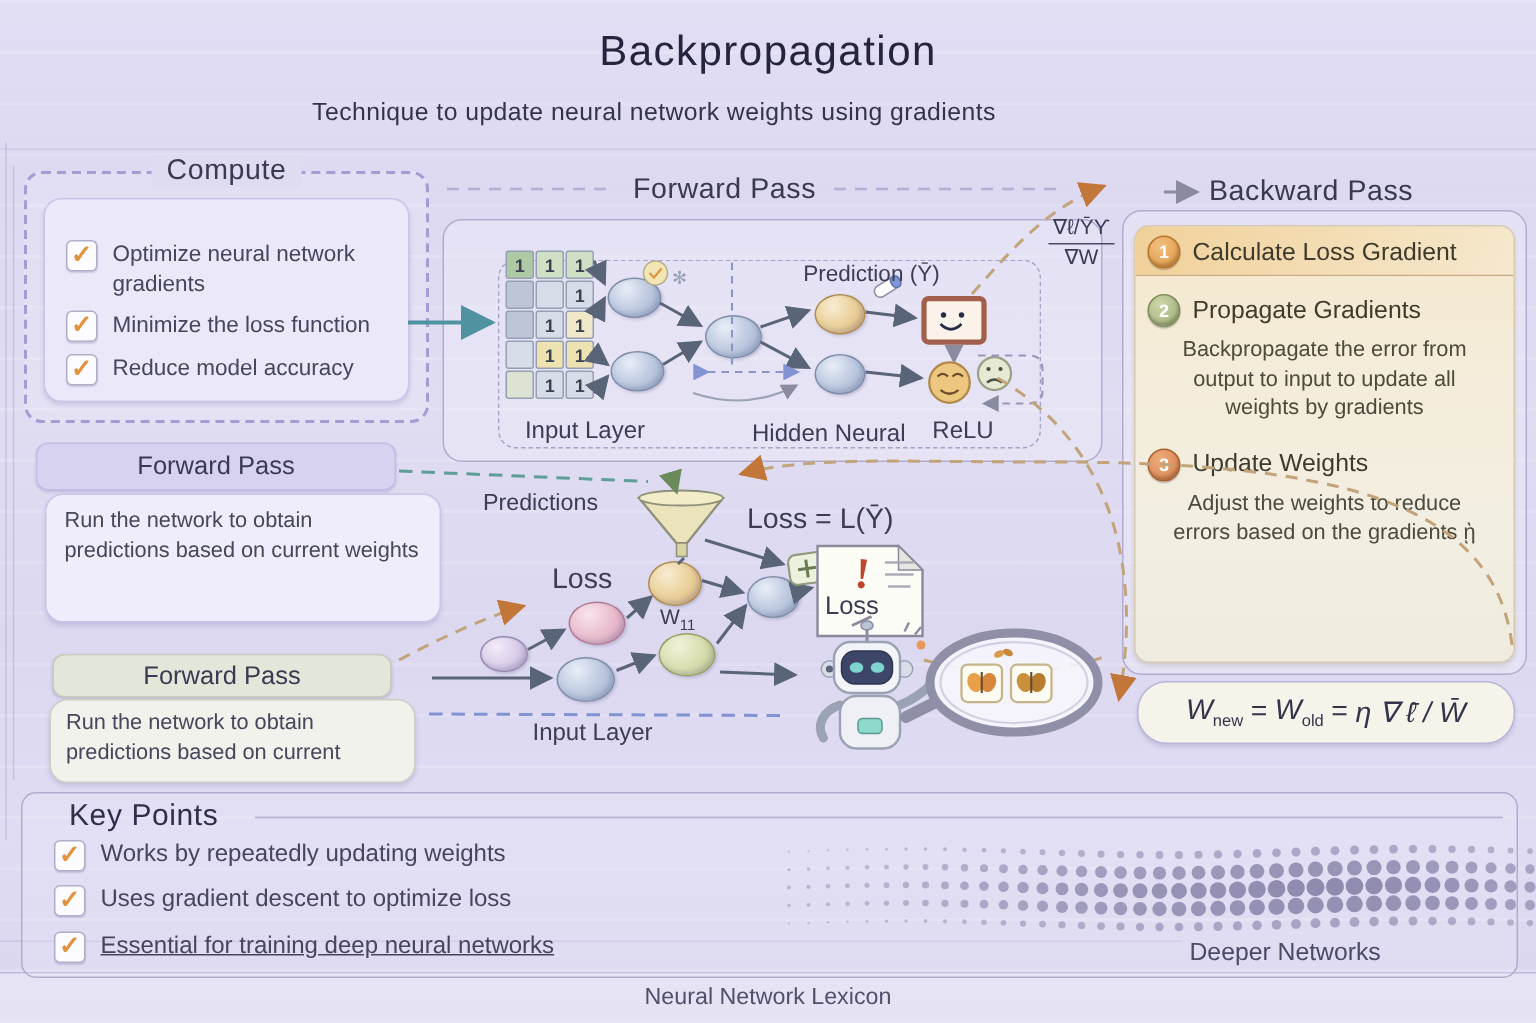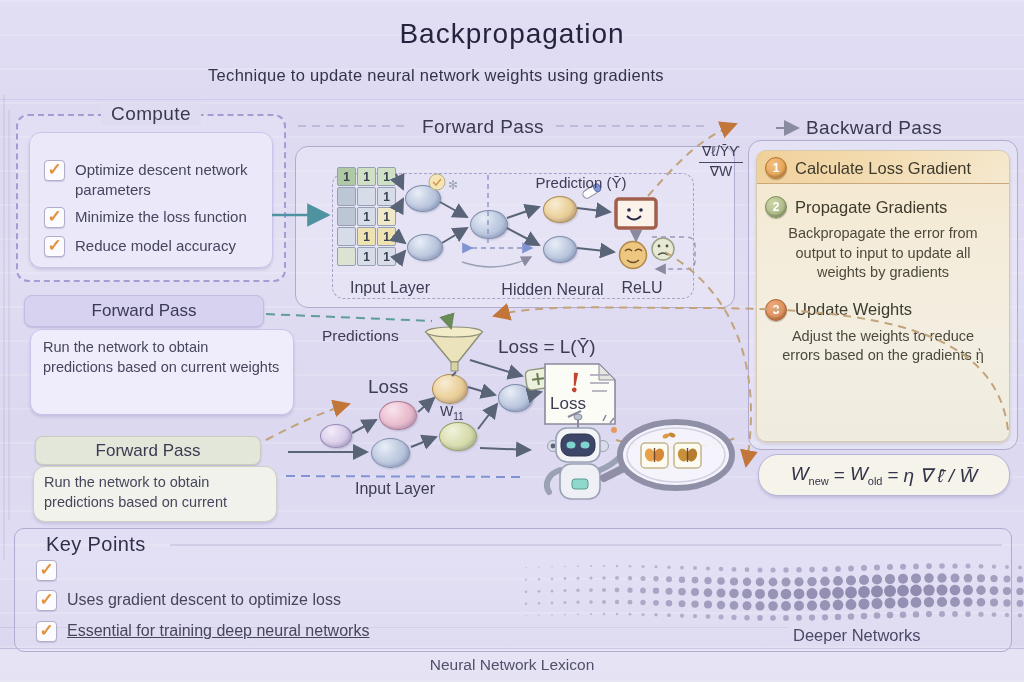--- a/index.html
+++ b/index.html
@@ -77,21 +77,21 @@
   <div class="hline" style="left:0;top:99px;width:1024px;opacity:.45;"></div>
 
   <div class="abs panel-dashed" style="left:16px;top:114px;width:266px;height:164px;z-index:3;">
     <div class="sec-title" style="position:absolute;left:50%;top:-13px;transform:translateX(-50%);background:#dfdcf2;padding:0 10px;">Compute</div>
     <div class="card" style="position:absolute;left:11px;top:16px;right:11px;bottom:12px;"></div>
   </div>
   <div class="chk-row" style="left:44px;top:160px;width:218px;">
     <div class="chk">
         <span>✓</span>
       </div>
-    <div class="chk-lbl">Optimize descent network parameters</div>
+    <div class="chk-lbl">Optimize neural network gradients</div>
   </div>
   <div class="chk-row" style="left:44px;top:207px;width:226px;">
     <div class="chk">
         <span>✓</span>
       </div>
     <div class="chk-lbl">Minimize the loss function</div>
   </div>
   <div class="chk-row" style="left:44px;top:236px;width:226px;">
     <div class="chk">
         <span>✓</span>
@@ -185,20 +185,21 @@
   <div class="node orange" style="left:432px;top:374px;width:34px;height:28px;"></div>
   <div class="node green" style="left:439px;top:422px;width:36px;height:27px;"></div>
   <div class="node" style="left:498px;top:384px;width:33px;height:26px;"></div>
 
   <div class="kp-panel"></div>
   <div class="sec-title lbl" style="left:46px;top:533px;font-size:20px;color:#2f2f4a;text-align:center;">Key Points</div>
   <div class="chk-row" style="left:36px;top:560px;">
     <div class="chk">
         <span>✓</span>
       </div>
+    <div class="chk-lbl" style="font-size:16px;">Works by repeatedly updating weights</div>
   </div>
   <div class="chk-row" style="left:36px;top:590px;">
     <div class="chk">
         <span>✓</span>
       </div>
     <div class="chk-lbl" style="font-size:16px;">Uses gradient descent to optimize loss</div>
   </div>
   <div class="chk-row" style="left:36px;top:621px;">
     <div class="chk">
         <span>✓</span>

